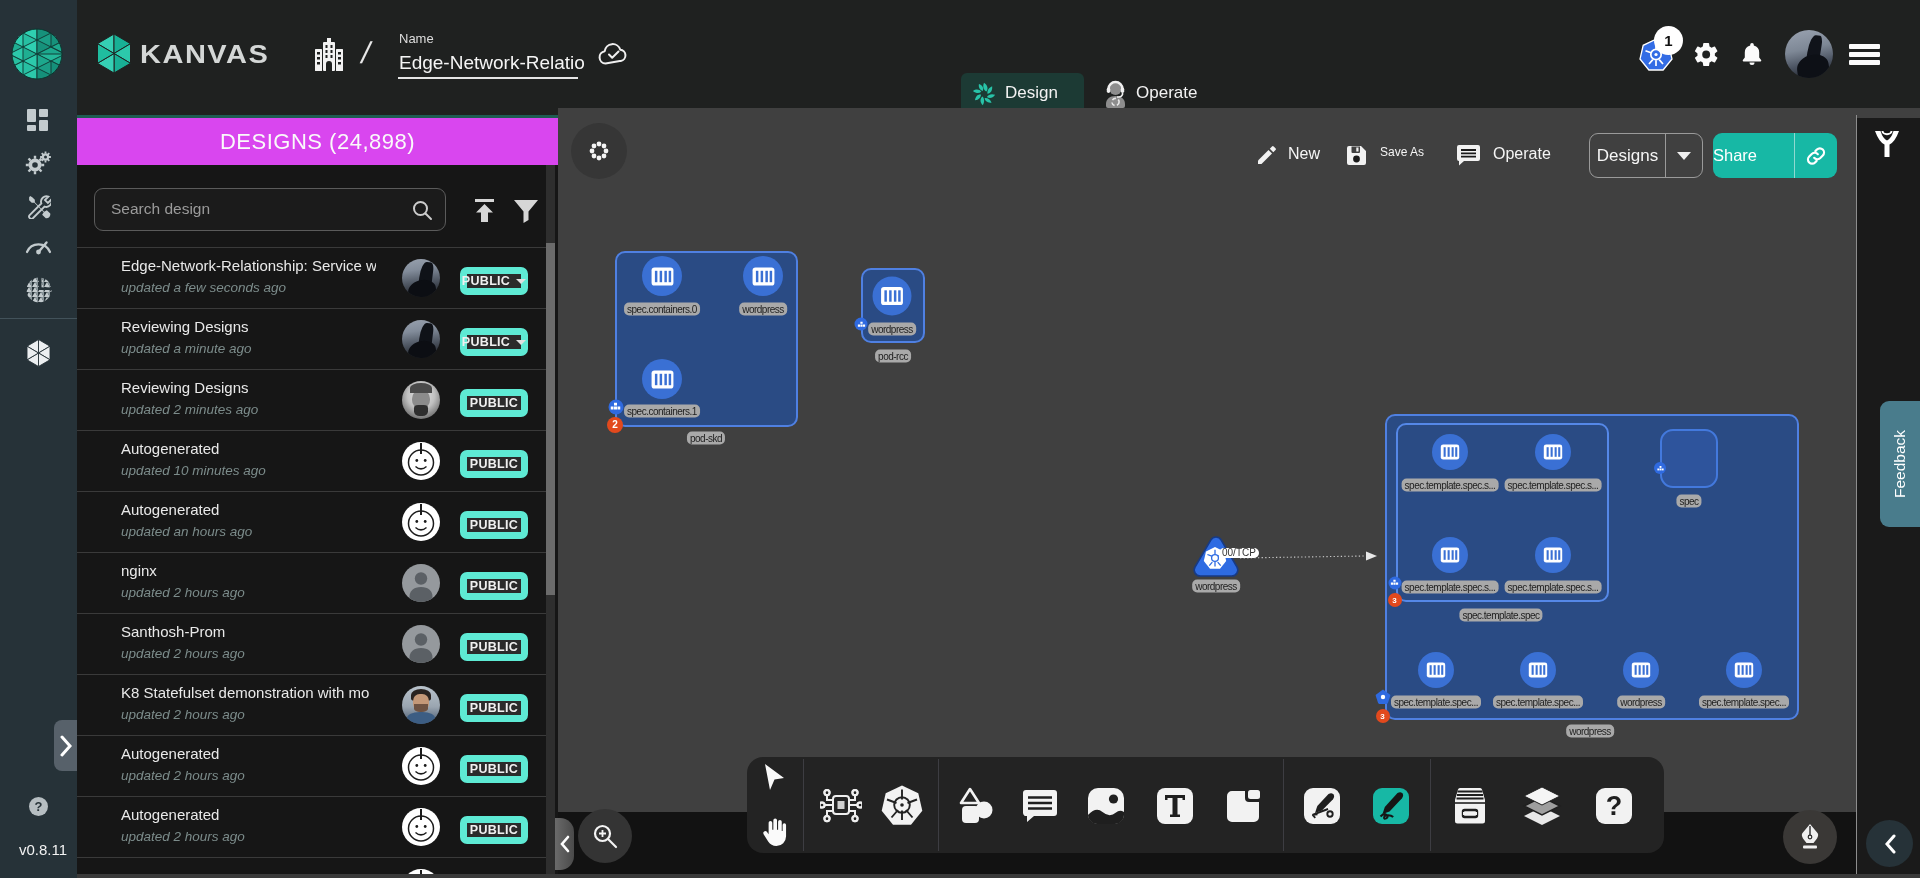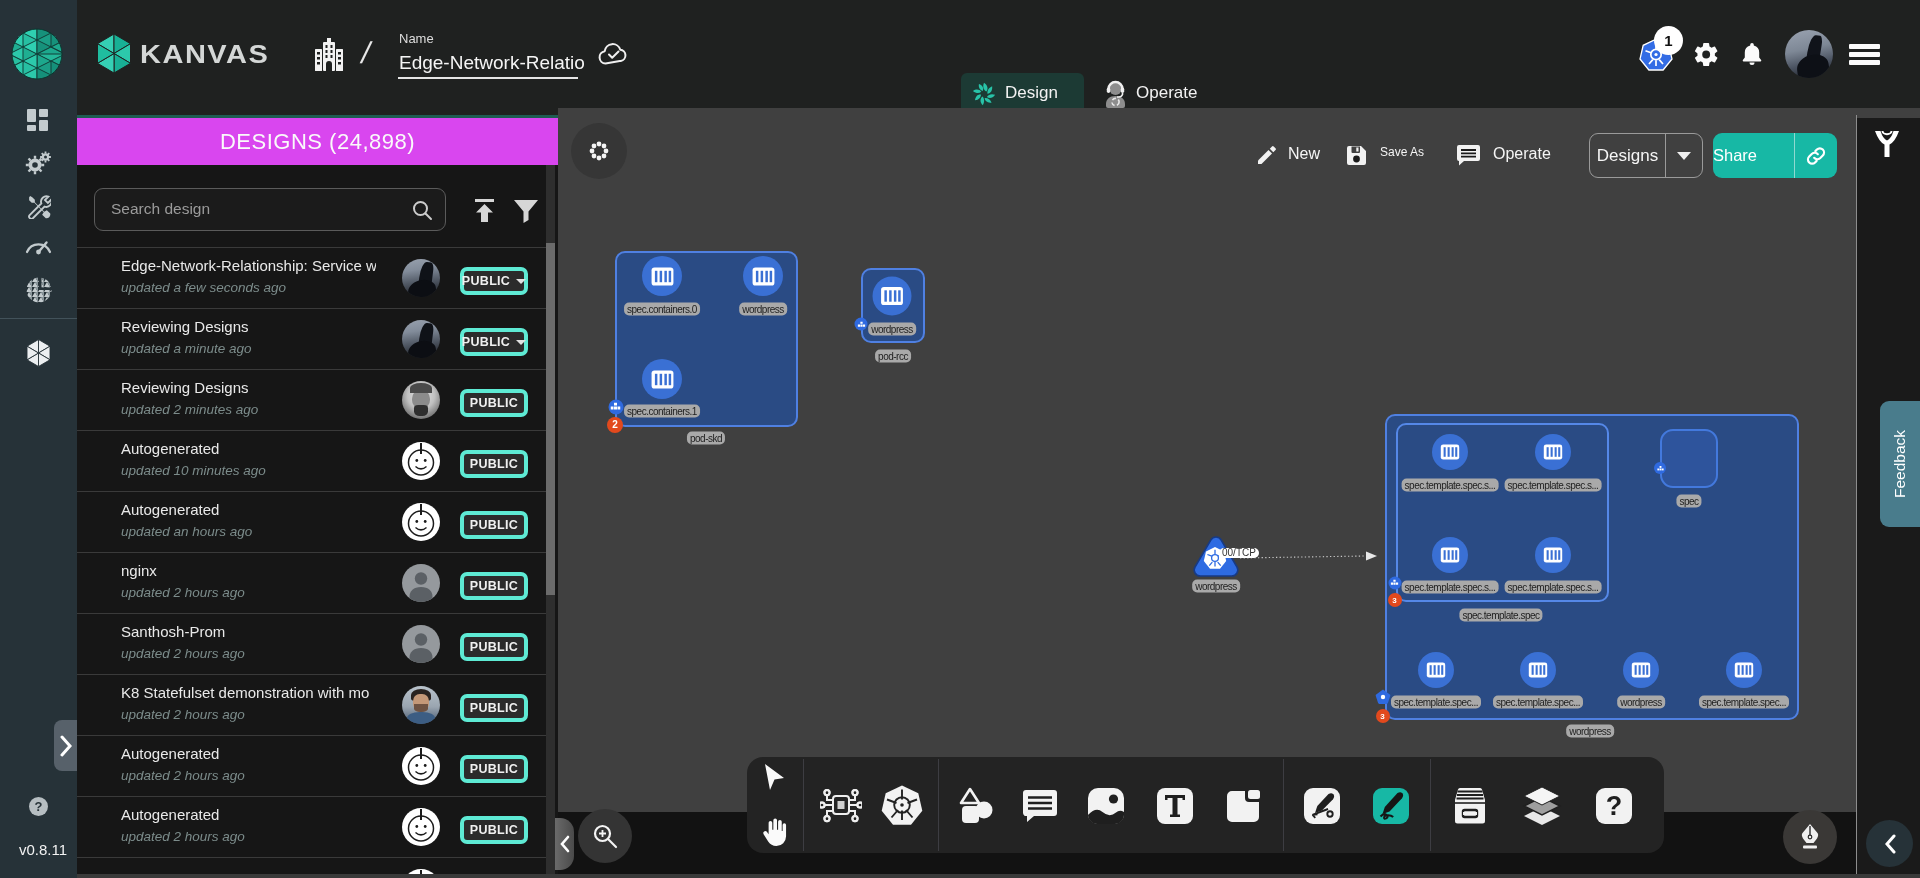--- a/index.html
+++ b/index.html
@@ -19,21 +19,21 @@
   .knode svg { display:block; }
   .badge { position:absolute; border-radius:50%; display:flex; align-items:center;
      justify-content:center; transform:translate(-50%,-50%); color:#fff; font-weight:bold; }
   .bblue { background:#2f6ae0; }
   .bred { background:#e2491d; }
   .row { position:absolute; left:0; width:472px; height:61px; border-top:1px solid #3a3a3a; background:#161616; }
   .row .t { position:absolute; left:44px; top:9px; font-size:15px; color:#e9e9e9; width:255px;
      white-space:nowrap; overflow:hidden; }
   .row .s { position:absolute; left:44px; top:32px; font-size:13.5px; font-style:italic; color:#7c8c8b; }
   .row .av { position:absolute; left:325px; top:11px; width:38px; height:38px; border-radius:50%; overflow:hidden; }
-  .pub { position:absolute; left:383px; top:19px; width:68px; height:28px; border:4px solid #5eead4;
+  .pub { position:absolute; left:383px; top:19px; width:68px; height:28px; border:7px solid #5eead4;
      border-radius:7px; background:#2b2b2b; color:#f0f0f0; font-size:12.5px; font-weight:bold;
      display:flex; align-items:center; justify-content:center; letter-spacing:0.3px; }
   .pub .car { width:0; height:0; border-left:5px solid transparent; border-right:5px solid transparent;
      border-top:5px solid #e0e0e0; margin-left:6px; }
   .tbico { position:absolute; transform:translate(-50%,-50%); }
 </style>
 </head>
 <body>
 <div id="stage">
 <div class="abs" id="header"></div>

